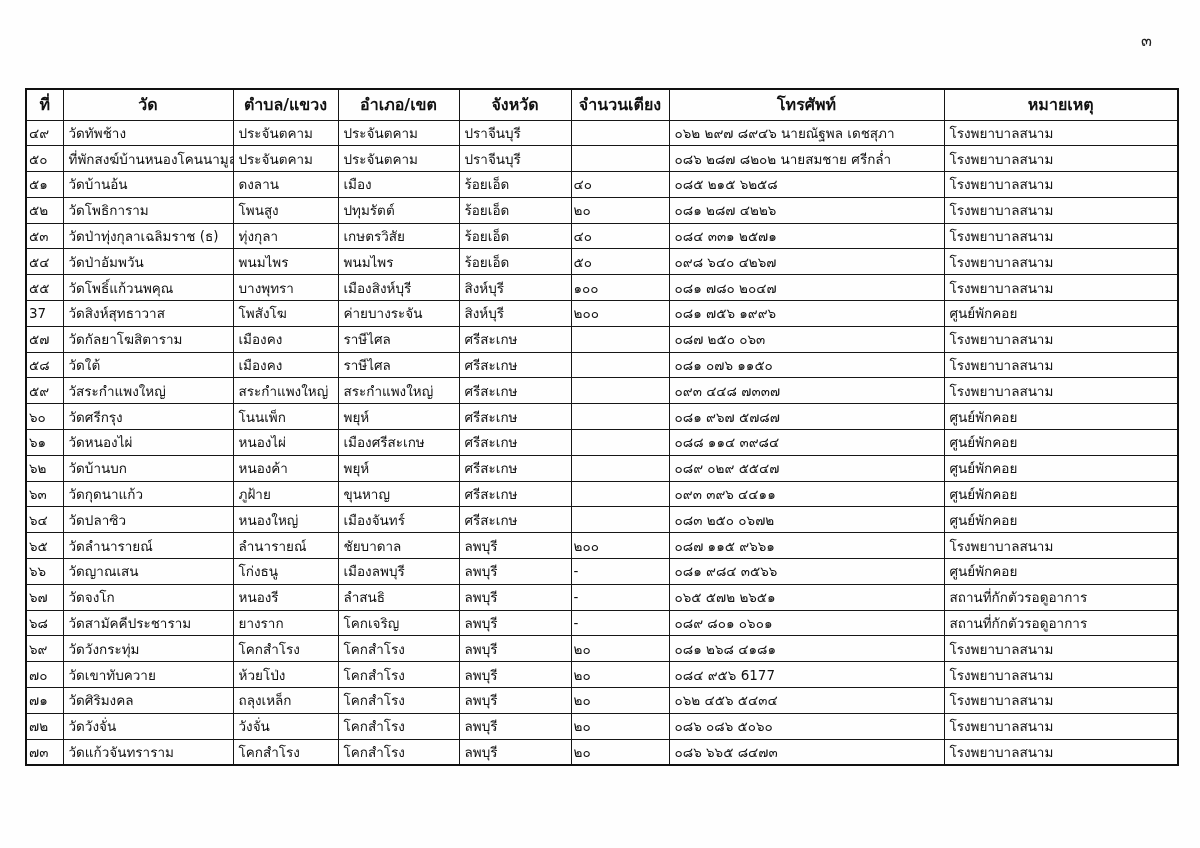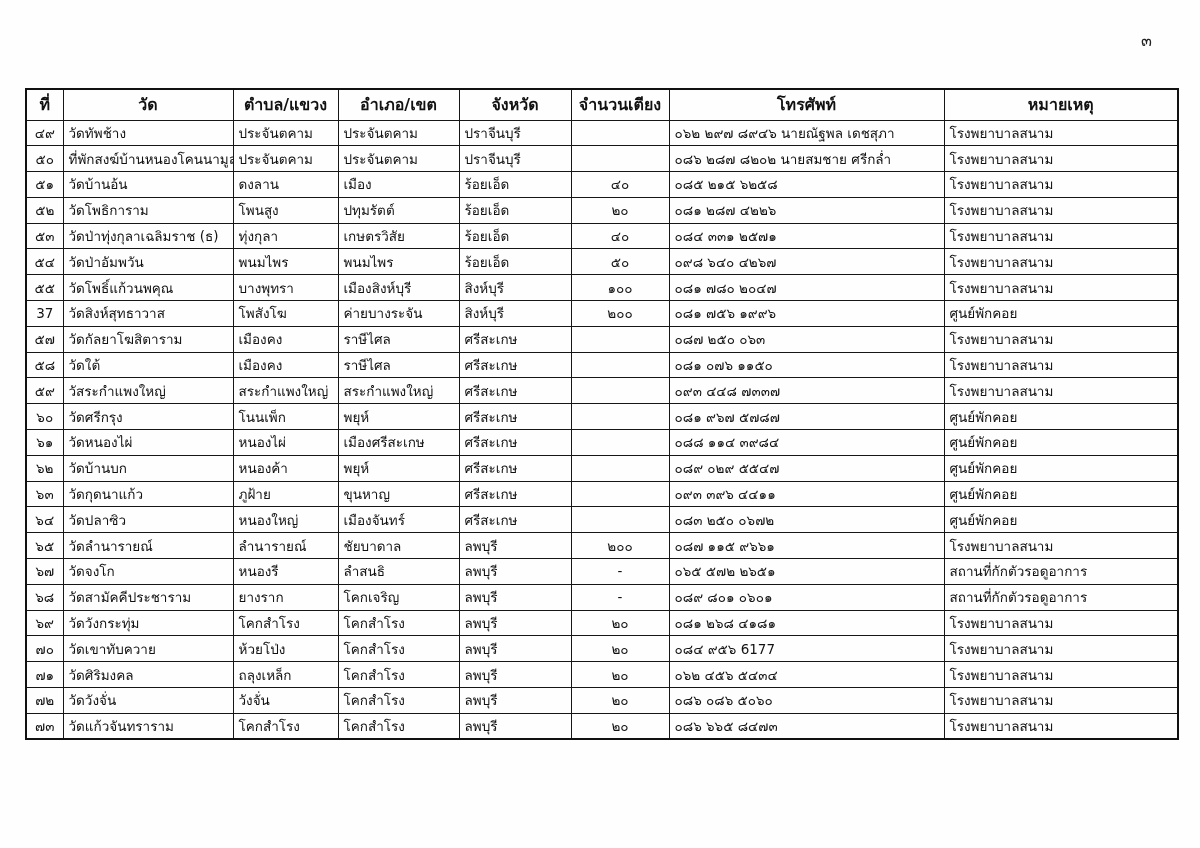--- a/index.html
+++ b/index.html
@@ -43,21 +43,21 @@
     height: 31px;
     text-align: center;
     padding: 0 2px;
   }
   table.doc-table td {
     font-size: 13.5px;
     height: 25.8px;
     padding: 0 5px;
     text-align: left;
   }
-  table.doc-table td.c0, table.doc-table td.c5 { text-align: center; padding: 0 2px; }
+  table.doc-table td.c0, table.doc-table td.c5 { text-align: left; padding: 0 2px; }
   
   col.w0 { width: 37px; }
   col.w1 { width: 170px; }
   col.w2 { width: 105px; }
   col.w3 { width: 121px; }
   col.w4 { width: 112px; }
   col.w5 { width: 98px; }
   col.w6 { width: 275px; }
   col.w7 { width: 234px; }
 </style>
@@ -256,20 +256,30 @@
             <td class="c0">๖๕</td>
             <td class="c1">วัดลำนารายณ์</td>
             <td class="c2">ลำนารายณ์</td>
             <td class="c3">ชัยบาดาล</td>
             <td class="c4">ลพบุรี</td>
             <td class="c5">๒๐๐</td>
             <td class="c6">๐๘๗ ๑๑๕ ๙๖๖๑</td>
             <td class="c7">โรงพยาบาลสนาม</td>
           </tr>
           <tr>
+            <td class="c0">๖๖</td>
+            <td class="c1">วัดญาณเสน</td>
+            <td class="c2">โก่งธนู</td>
+            <td class="c3">เมืองลพบุรี</td>
+            <td class="c4">ลพบุรี</td>
+            <td class="c5">-</td>
+            <td class="c6">๐๘๑ ๙๘๔ ๓๕๖๖</td>
+            <td class="c7">ศูนย์พักคอย</td>
+          </tr>
+          <tr>
             <td class="c0">๖๗</td>
             <td class="c1">วัดจงโก</td>
             <td class="c2">หนองรี</td>
             <td class="c3">ลำสนธิ</td>
             <td class="c4">ลพบุรี</td>
             <td class="c5">-</td>
             <td class="c6">๐๖๕ ๕๗๒ ๒๖๕๑</td>
             <td class="c7">สถานที่กักตัวรอดูอาการ</td>
           </tr>
           <tr>

